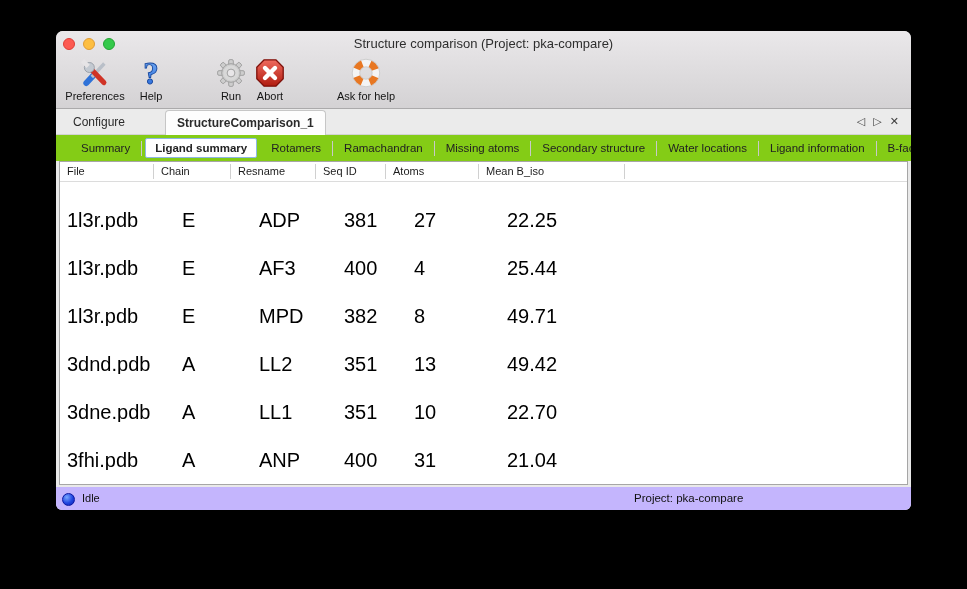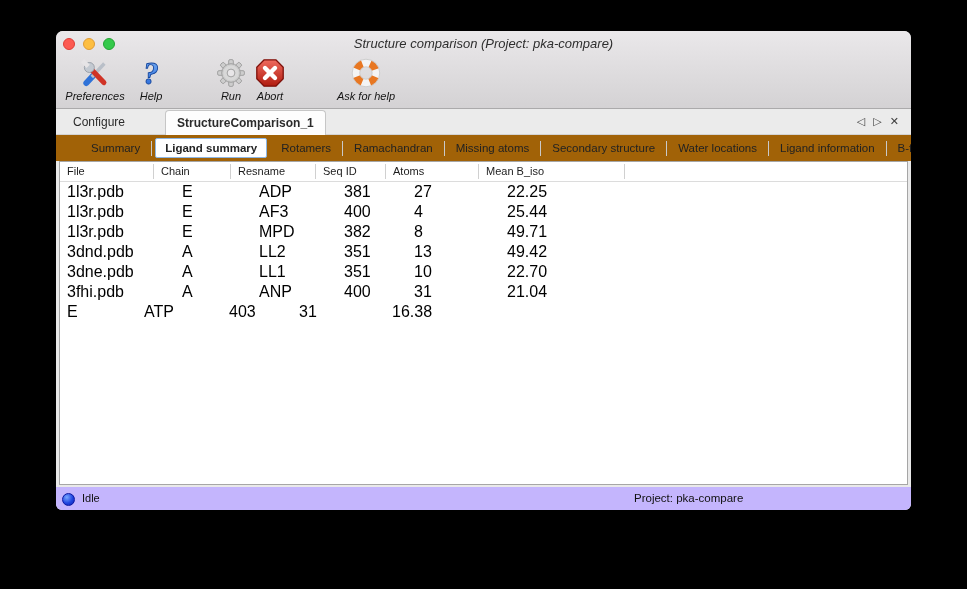--- a/index.html
+++ b/index.html
@@ -7,58 +7,58 @@
     width:967px;height:589px;background:#000;position:relative;overflow:hidden;
     font-family:"Liberation Sans", sans-serif;
   }
   .window{
     position:absolute;left:56px;top:31px;width:855px;height:479px;
     border-radius:7px 7px 6px 6px;overflow:hidden;background:#ececec;
     display:flex;flex-direction:column;box-shadow:0 14px 40px rgba(0,0,0,.65);
   }
   
   .header{flex:none;height:77px;background:linear-gradient(#eae8ea,#d4d2d4);
-    border-bottom:1px solid #abaaab;position:relative;font-style:italic;}
+    border-bottom:1px solid #abaaab;position:relative;}
   .dot{position:absolute;top:7px;width:12px;height:12px;border-radius:50%;box-sizing:border-box;}
   .dot.red{left:7px;background:#fc5a52;border:1px solid #dd3e36;}
   .dot.yellow{left:27px;background:#fdbe41;border:1px solid #de9b35;}
   .dot.green{left:47px;background:#35c94b;border:1px solid #24a334;}
   .window-title{position:absolute;top:0;left:60px;right:60px;height:26px;line-height:26px;
     text-align:center;font-size:13px;color:#2e2e2e;white-space:nowrap;overflow:hidden;}
   .toolbar-item{position:absolute;top:26px;transform:translateX(-50%);
     display:flex;flex-direction:column;align-items:center;gap:1px;cursor:default;}
   .ticon{width:32px;height:32px;}
   .tlabel{font-size:11px;color:#141414;white-space:nowrap;}
   
   .tabrow1{flex:none;height:25px;background:#ebebeb;border-bottom:1px solid #d3d3d3;
     display:flex;align-items:flex-end;padding-left:6px;position:relative;z-index:3;gap:29px;}
   .tab1{font-size:12px;color:#2b2b2b;padding:0 11px;height:24px;line-height:24px;white-space:nowrap;}
   .tab1.sel{background:#fdfdfd;border:1px solid #c6c6c6;border-bottom:none;
     border-radius:4px 4px 0 0;font-weight:700;height:25px;margin-bottom:-1px;box-sizing:border-box;}
   .tabnav1{margin-left:auto;display:flex;align-items:center;gap:8px;padding:0 12px 0 0;
     height:100%;font-size:11px;color:#3c3c3c;}
   .navbtn{cursor:default;line-height:25px;}
   
-  .tabrow2{flex:none;height:26px;background:#a16207;display:flex;align-items:center;
-    padding-left:24px;position:relative;z-index:2;}
+  .tabrow2{flex:none;height:26px;background:#84cc16;display:flex;align-items:center;
+    padding-left:14px;position:relative;z-index:2;}
   .tabs2{display:flex;align-items:center;height:100%;}
   .tab2{font-size:11.5px;color:#222;padding:0 11px;height:15px;line-height:15px;
     border-right:1px solid #c9c9c9;white-space:nowrap;}
   .tab2:last-child{border-right:none;}
   .tab2.sel{background:#fff;border:1px solid #8db6e4;border-radius:2px;font-weight:600;
     height:20px;line-height:18px;box-sizing:border-box;margin:0 3px;padding:0 9px;}
   
   .content{flex:1;min-height:0;background:#e9e9e9;padding:0 3px 2px;display:flex;}
   .panel{flex:1;background:#ffffff;border:1px solid #a6a6a6;overflow:hidden;}
   .thead{display:flex;align-items:center;height:19px;border-bottom:1px solid #dcdcdc;
     font-size:11px;color:#1c1c1c;}
   .hcell{flex:none;box-sizing:border-box;padding-left:7px;height:15px;line-height:15px;
     border-right:1px solid #d0d0d0;white-space:nowrap;overflow:hidden;}
   .hcell.hfill{flex:1;border-right:none;}
-  .trow{display:flex;height:20px;line-height:20px;font-size:16px;color:#000;}
+  .trow{display:flex;height:20px;line-height:20px;font-size:20px;color:#000;margin-top:28px;}
   .tcell{flex:none;box-sizing:border-box;padding-left:7px;white-space:nowrap;overflow:hidden;}
   
   .statusbar{flex:none;height:23px;background:#c4b5fd;position:relative;font-size:11px;color:#111;}
   .sphere{position:absolute;left:6px;top:6px;width:13px;height:13px;border-radius:50%;
     background:radial-gradient(circle at 35% 30%, #7aa8ff, #2146e0 55%, #0a1eb0);
     border:1px solid #0a18a0;box-sizing:border-box;}
   .status-text{position:absolute;left:26px;top:0;line-height:23px;}
   .project-text{position:absolute;left:578px;top:0;line-height:23px;font-size:11.5px;}
 </style>
 </head>

